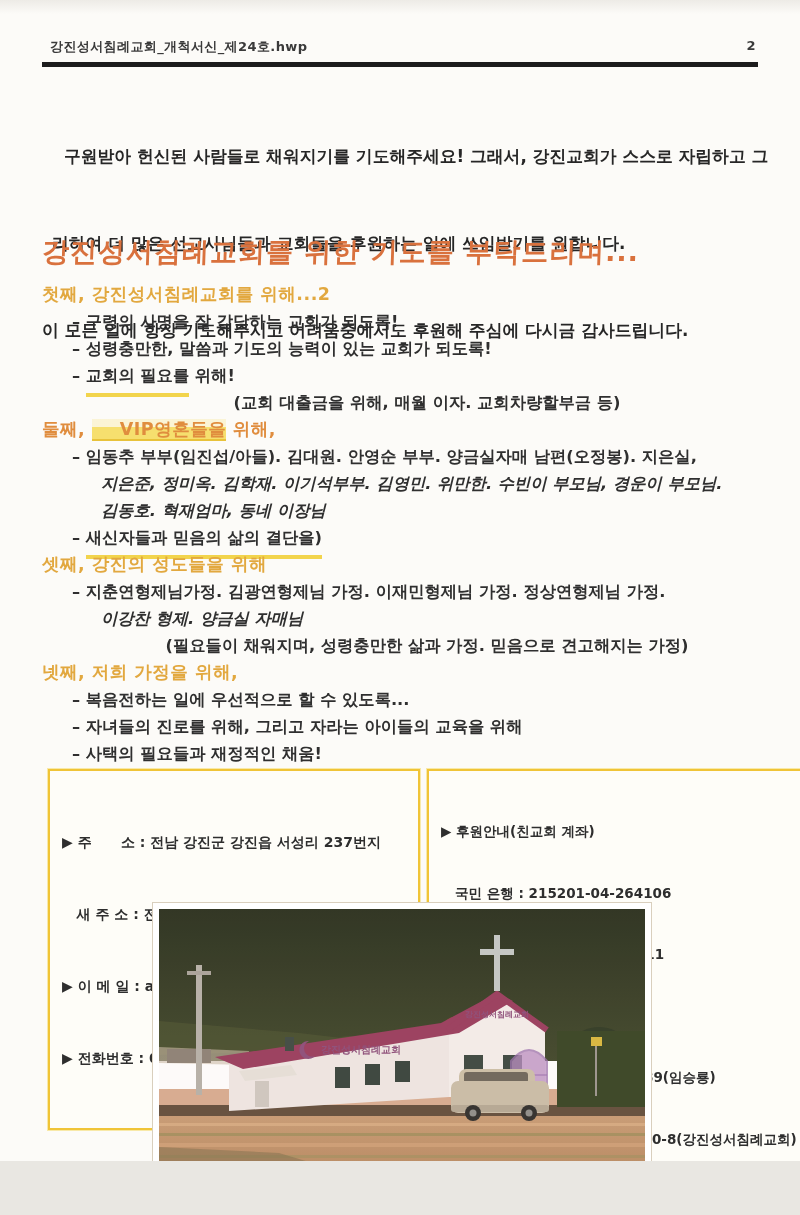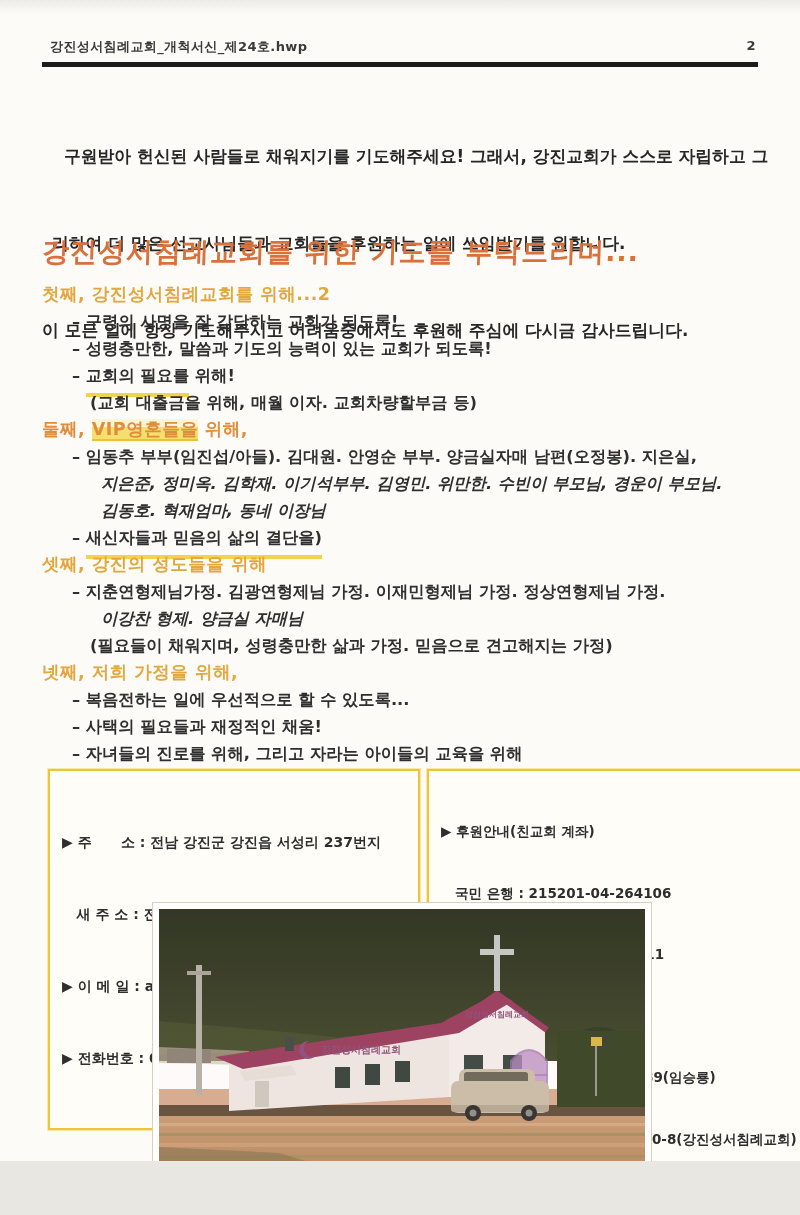--- a/index.html
+++ b/index.html
@@ -25,24 +25,24 @@
 
   
   .content{position:absolute;top:281px;left:42px;width:722px;font-size:16.3px;font-weight:bold;
            color:#2f2f2f;line-height:27px;}
   .content > div{white-space:pre;}
   .shead{font-size:17.5px;letter-spacing:.5px;}
   .gold{color:#e2a83f;}
   .orange{color:#e08d3e;}
   .li{padding-left:30px;}
   .cont{padding-left:59px;font-style:italic;}
-  .note{padding-left:48px;}
+  .note{padding-left:48px;text-align:center;}
   .uy{border-bottom:4px solid #f2d44c;padding-bottom:8px;}
   .hl{background:linear-gradient(to top,#f6df6e 58%,rgba(246,223,110,.25) 58%);
-      border-bottom:2px solid #e8c23a;}
+      border-bottom:2px solid #e8c23a;padding-left:28px;}
 
   
   .boxes{position:absolute;top:769px;left:48px;width:712px;display:flex;gap:7px;align-items:flex-start;}
   .ibox{background:#fefdf8;border:2px solid #f0c437;box-shadow:0 0 0 1px #f8e9a8;
         font-weight:bold;color:#2e2e2e;white-space:pre;}
   .ibox > div{white-space:pre;}
   .ibox.left{width:346px;padding:11px 10px 10px 12px;font-size:14px;line-height:24px;}
   .ibox.right{flex:1;padding:9px 8px 9px 12px;font-size:13.5px;line-height:20.5px;}
 
   
@@ -82,22 +82,22 @@
     <div class="cont">김동호. 혁재엄마, 동네 이장님</div>
     <div class="li"><span>– </span><span class="uy">새신자들과 믿음의 삶의 결단을)</span></div>
 
     <div class="shead gold">셋째, 강진의 성도들을 위해</div>
     <div class="li">– 지춘연형제님가정. 김광연형제님 가정. 이재민형제님 가정. 정상연형제님 가정.</div>
     <div class="cont">이강찬 형제. 양금실 자매님</div>
     <div class="note">(필요들이 채워지며, 성령충만한 삶과 가정. 믿음으로 견고해지는 가정)</div>
 
     <div class="shead gold">넷째, 저희 가정을 위해,</div>
     <div class="li">– 복음전하는 일에 우선적으로 할 수 있도록...</div>
+    <div class="li">– 자녀들의 진로를 위해, 그리고 자라는 아이들의 교육을 위해</div>
     <div class="li">– 사택의 필요들과 재정적인 채움!</div>
-    <div class="li">– 자녀들의 진로를 위해, 그리고 자라는 아이들의 교육을 위해</div>
   </div>
 
   <div class="boxes">
     <div class="ibox left">
       <div>▶ 주      소 : 전남 강진군 강진읍 서성리 237번지</div>
       <div>   새 주 소 : 전남 강진군 강진읍 서문길 35</div>
       <div>▶ 이 메 일 : a-muk2023@hanmail.net</div>
       <div>▶ 전화번호 : 070-4419-9101(교회)/ 010.8468.9101</div>
     </div>
     <div class="ibox right">

